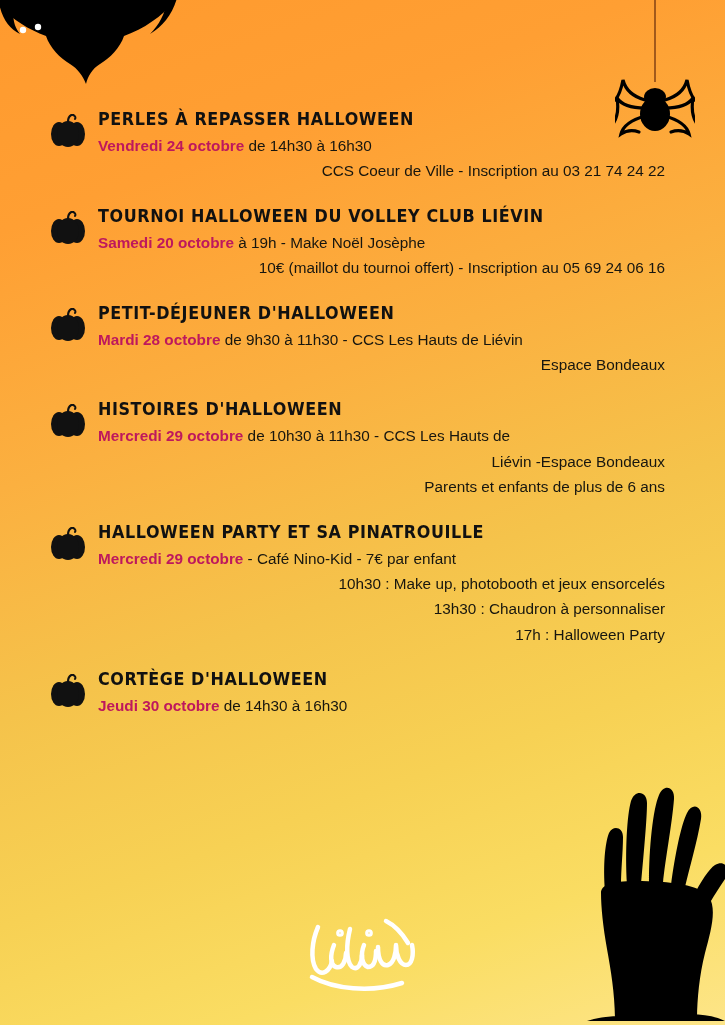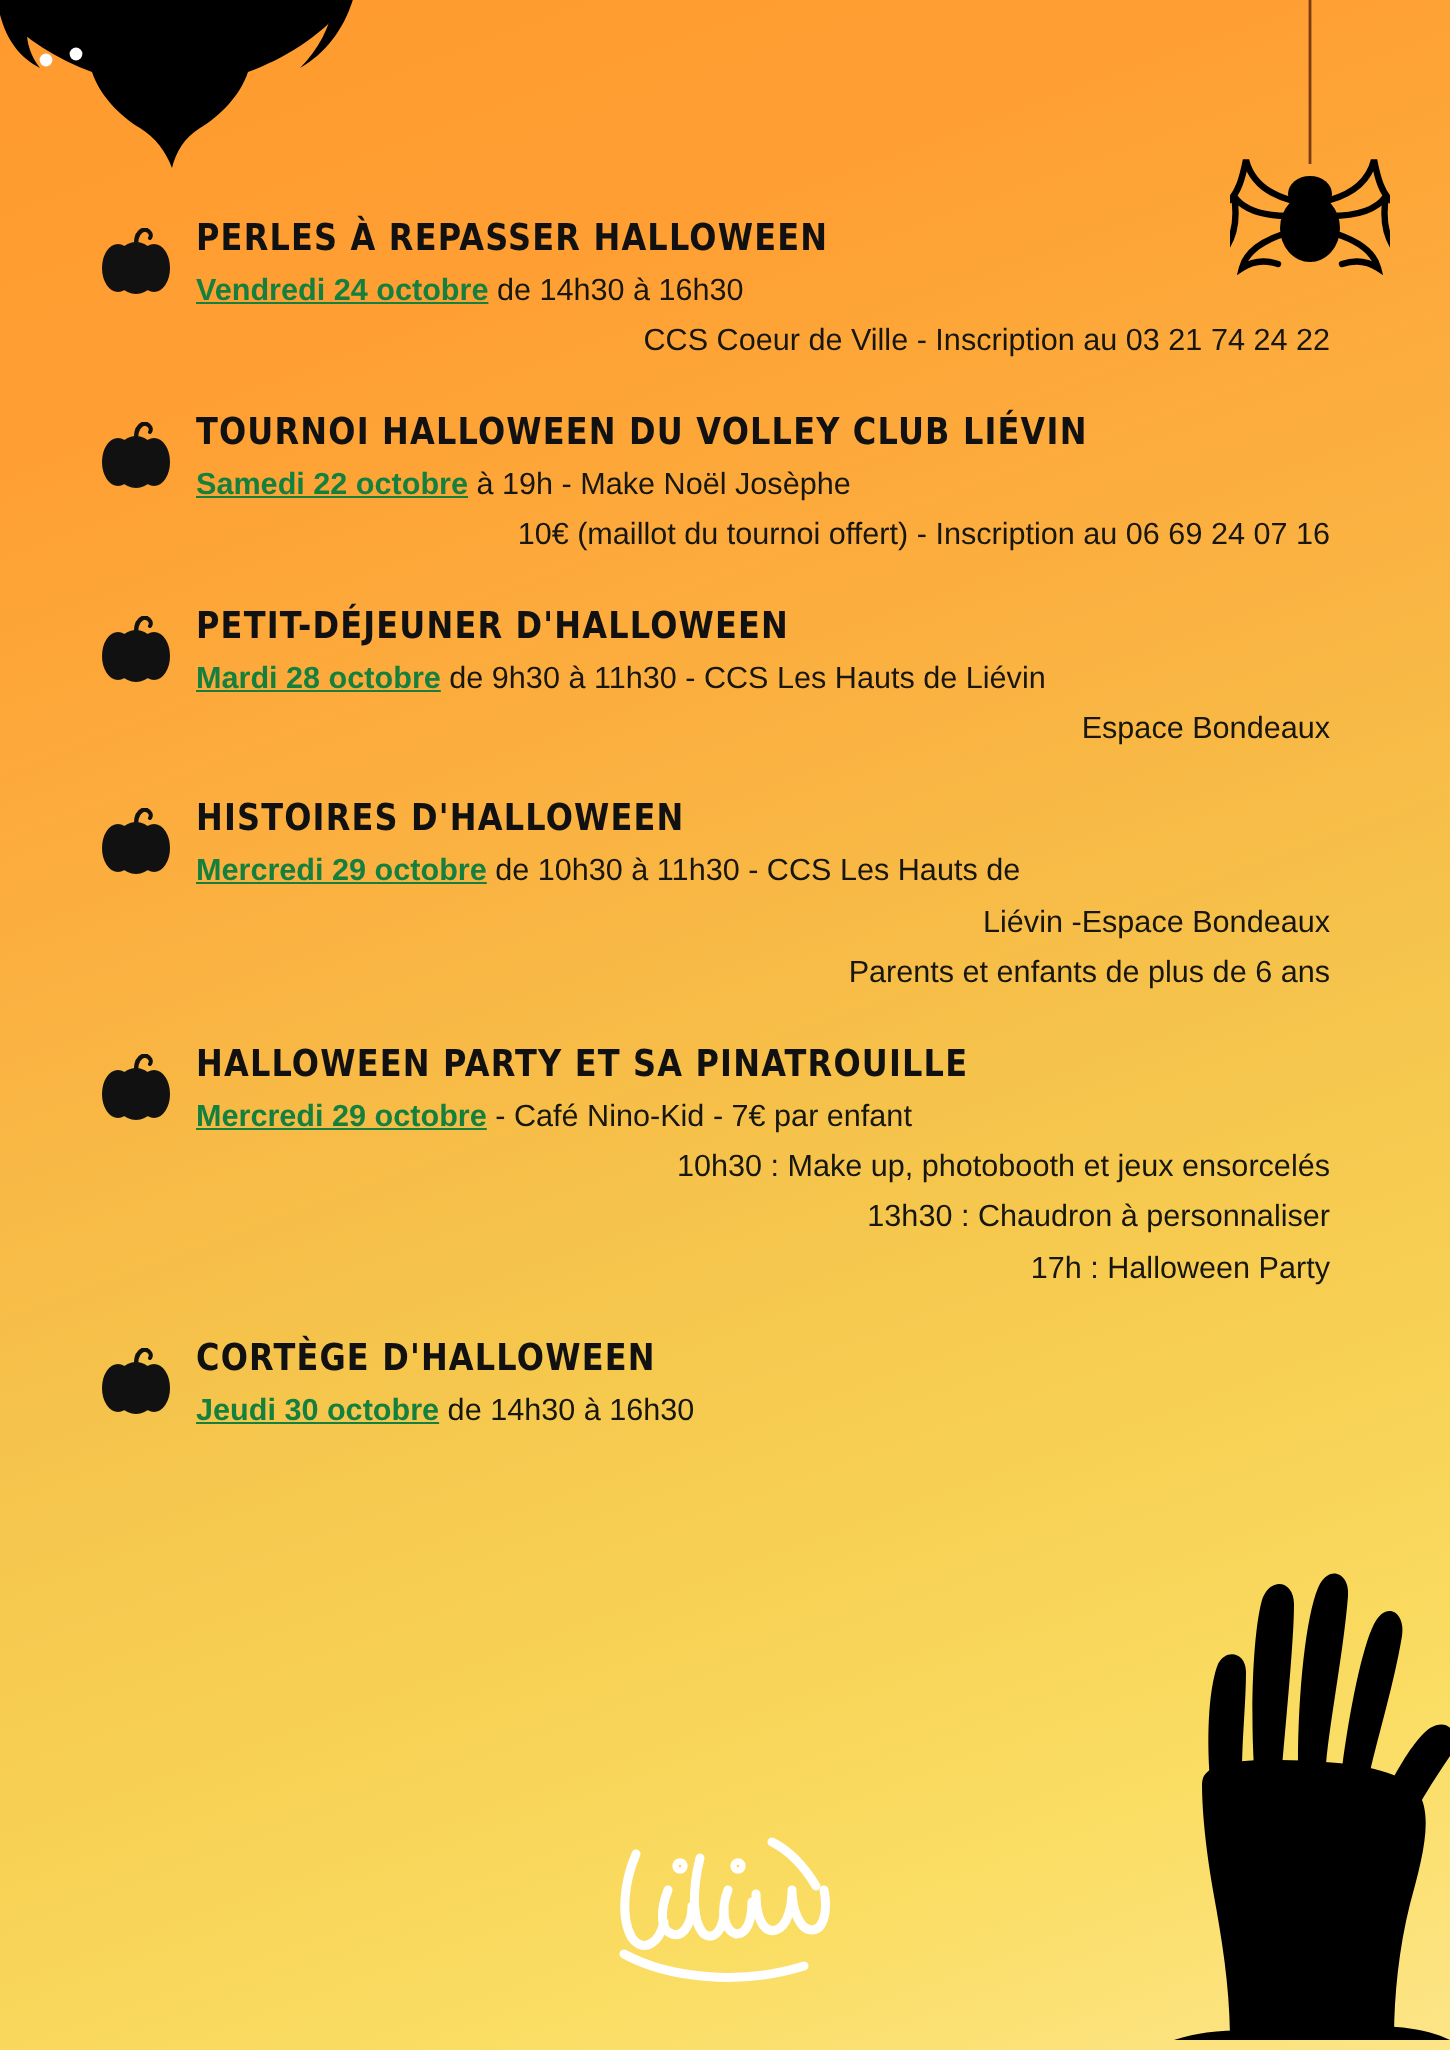--- a/index.html
+++ b/index.html
@@ -67,23 +67,22 @@
   .ev-line {
     font-size: 15.3px;
     color: #17160f;
     line-height: 1.66;
     margin: 0;
     text-align: justify;
   }
   .ev-line.nojustify { text-align: right; }
 
   .date {
-    color: #15803d;
+    color: #be185d;
     font-weight: bold;
-    text-decoration: underline;
   }
 
   
   .logo-wrap {
     position: absolute;
     left: 0;
     right: 0;
     bottom: 28px;
     display: flex;
     justify-content: center;
@@ -158,22 +157,22 @@
     <div class="event">
       <div class="pumpkin"><svg width="40" height="34" viewBox="0 0 40 34">
           <path d="M20,8 C20,3 22,1 25,0.5" fill="none" stroke="#111" stroke-width="2.2" stroke-linecap="round"></path>
           <path d="M25,1 C27,1.5 28,3.5 27,5" fill="none" stroke="#111" stroke-width="2" stroke-linecap="round"></path>
           <ellipse cx="11" cy="20" rx="8" ry="12" fill="#111"></ellipse>
           <ellipse cx="29" cy="20" rx="8" ry="12" fill="#111"></ellipse>
           <ellipse cx="20" cy="20" rx="11" ry="13" fill="#111"></ellipse>
         </svg></div>
       <div class="body">
         <div class="ev-title">TOURNOI HALLOWEEN DU VOLLEY CLUB LIÉVIN</div>
-        <p class="ev-line"><span class="date">Samedi 22 octobre</span><span> à 19h - Make Noël Josèphe</span></p>
-        <p class="ev-line nojustify">10€ (maillot du tournoi offert) - Inscription au 06 69 24 07 16</p>
+        <p class="ev-line"><span class="date">Samedi 20 octobre</span><span> à 19h - Make Noël Josèphe</span></p>
+        <p class="ev-line nojustify">10€ (maillot du tournoi offert) - Inscription au 05 69 24 06 16</p>
       </div>
     </div>
     <div class="event">
       <div class="pumpkin"><svg width="40" height="34" viewBox="0 0 40 34">
           <path d="M20,8 C20,3 22,1 25,0.5" fill="none" stroke="#111" stroke-width="2.2" stroke-linecap="round"></path>
           <path d="M25,1 C27,1.5 28,3.5 27,5" fill="none" stroke="#111" stroke-width="2" stroke-linecap="round"></path>
           <ellipse cx="11" cy="20" rx="8" ry="12" fill="#111"></ellipse>
           <ellipse cx="29" cy="20" rx="8" ry="12" fill="#111"></ellipse>
           <ellipse cx="20" cy="20" rx="11" ry="13" fill="#111"></ellipse>
         </svg></div>

